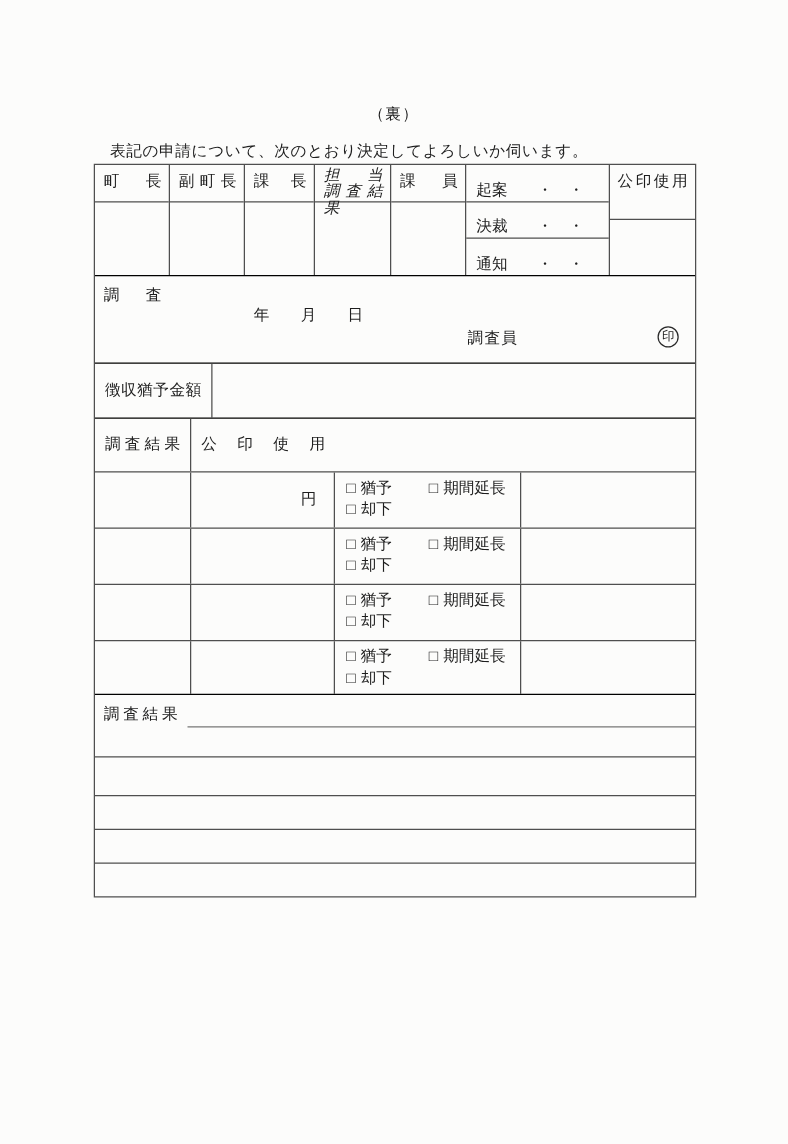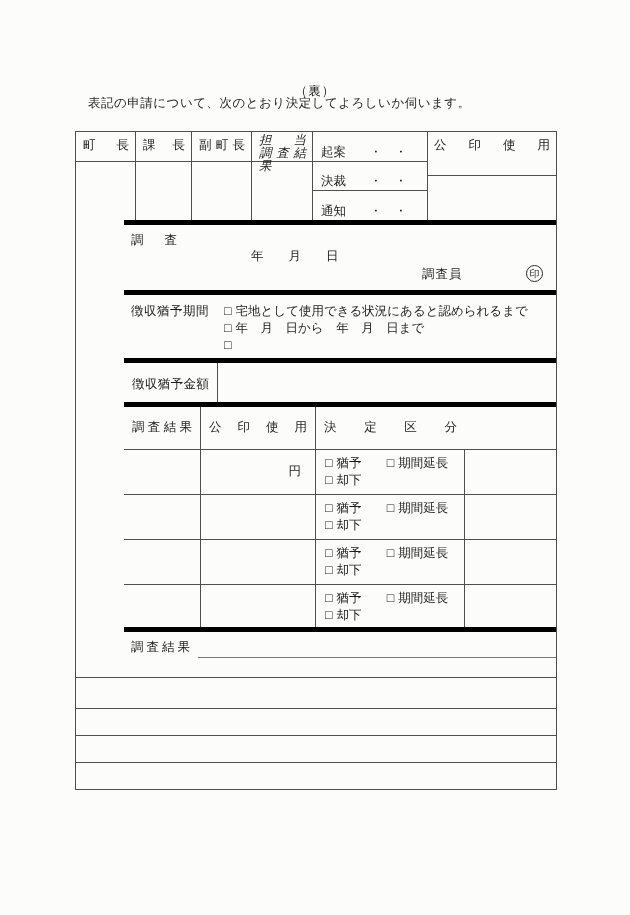--- a/index.html
+++ b/index.html
@@ -4,24 +4,24 @@
 <style>
   * { margin:0; padding:0; box-sizing:border-box; }
   html,body { background:#e8e8e8; }
   .sheet {
     position:relative; width:630px; height:915px; margin:0 auto;
     background:#fcfcfb; color:#1e1e1e;
     font-family:"Liberation Serif","DejaVu Serif",serif;
     font-size:12.5px; line-height:1.25;
   }
   .doc-title { position:absolute; top:84px; left:0; width:100%; text-align:center; letter-spacing:1px; }
-  .intro { position:absolute; top:96px; left:88px; letter-spacing:0.5px;text-align:right; }
+  .intro { position:absolute; top:114px; left:88px; letter-spacing:0.5px;text-align:right; }
 
   .form { position:absolute; left:75px; top:131px; width:482px; border:1px solid #4f4f4f; background:#fcfcfb; }
-  .sec { border-top:5px solid #000000; position:relative;margin-left:48px; }
+  .sec { border-top:1px solid #000000; position:relative; }
 
   
   .just { text-align:justify; text-align-last:justify; }
 
   
   .approval { display:flex; height:88px; }
   .hcol { border-right:1px solid #4f4f4f; display:flex; flex-direction:column; }
   .hcol.last { border-right:none; flex:1;gap:44px; }
   .w60{width:60px;} .w56{width:56px;} .w61{width:61px;font-style:italic;} .w115{width:115px;}
   .hcell { height:30px; border-bottom:1px solid #4f4f4f; padding:6px 6px 16px 7px; }
@@ -57,21 +57,21 @@
   
   .rhead { height:42px; display:flex; }
   .rhead > div { border-right:1px solid #4f4f4f; line-height:40px; padding:0 8px; }
   .rhead > div:last-child { border-right:none; }
   .rc1{width:77px;} .rc2{width:115px;} .rc3{width:149px;} .rc4{flex:1;}
   .rrow { height:45px; display:flex; border-top:1px solid #4f4f4f; }
   .rrow.short { height:43px; }
   .rrow > div { border-right:1px solid #4f4f4f; }
   .rrow > div:last-child { border-right:none; }
   .yen { display:flex; align-items:center; justify-content:flex-end; padding-right:14px; }
-  .optcell { padding:5px 0 0 9px; line-height:17px; }
+  .optcell { padding:5px 0 0 9px; line-height:17px;font-family:Liberation Mono, monospace; }
   .opt-ext { margin-left:22px; }
 
   
   .notes { height:50px; display:flex; align-items:flex-start; }
   .n-label { padding:8px 5px 0 7px; letter-spacing:3px; white-space:nowrap; }
   .n-line { flex:1; height:18px; margin-top:8px; border-bottom:1px solid #777; }
 
   
   .blank { border-top:1px solid #4f4f4f; }
   .b31{height:31px;} .b27{height:27px;}
@@ -84,33 +84,37 @@
   <div class="doc-title">（裏）</div>
   <div class="intro">表記の申請について、次のとおり決定してよろしいか伺います。</div>
 
   <div class="form">
 
     <div class="approval">
       <div class="hcol w60">
         <div class="hcell just">町長</div>
         <div class="sign"></div>
       </div>
+      <div class="hcol w60">
+        <div class="hcell just">副町長</div>
+        <div class="sign"></div>
+      </div>
       <div class="hcol w56">
         <div class="hcell just">課長</div>
-        <div class="sign"></div>
-      </div>
-      <div class="hcol w60">
-        <div class="hcell just">副町長</div>
         <div class="sign"></div>
       </div>
       <div class="hcol w61">
         <div class="hcell twolines">
           <div class="just">担当</div>
           <div class="just">調査結果</div>
         </div>
+        <div class="sign"></div>
+      </div>
+      <div class="hcol w60">
+        <div class="hcell just">課員</div>
         <div class="sign"></div>
       </div>
       <div class="hcol w115">
         <div class="wrow">
           <span>起案</span>
           <span class="dots">・　・</span>
         </div>
         <div class="wrow mid">
           <span>決裁</span>
           <span class="dots">・　・</span>
@@ -126,45 +130,30 @@
       </div>
     </div>
 
     <div class="sec survey">
       <span class="s-label just">調査</span>
       <span class="s-date">年　　月　　日</span>
       <span class="s-surveyor">調査員</span>
       <span class="seal"><span>印</span></span>
     </div>
 
-    <div class="sec period">
-      <span class="p-label">徴収猶予期間</span>
-      <div class="p-opts">
-        <div>
-          <span class="cb">□</span><span>宅地として使用できる状況にあると認められるまで</span>
-        </div>
-        <div>
-          <span class="cb">□</span><span>年　月　日から　年　月　日まで</span>
-        </div>
-        <div>
-          <span class="cb">□</span><span></span>
-        </div>
-      </div>
-    </div>
 
     <div class="sec amount">
       <div class="a-label just">徴収猶予金額</div>
       <div class="a-blank"></div>
     </div>
 
     <div class="sec">
       <div class="rhead">
         <div class="rc1 just">調査結果</div>
         <div class="rc2 just">公印使用</div>
-        <div class="rc3 just">決定区分</div>
       </div>
 
       <div class="rrow">
         <div class="rc1"></div>
         <div class="rc2 yen">
             <span>円</span>
           </div>
         <div class="rc3 optcell">
           <div>
             <span><span class="cb">□</span><span>猶予</span></span>

